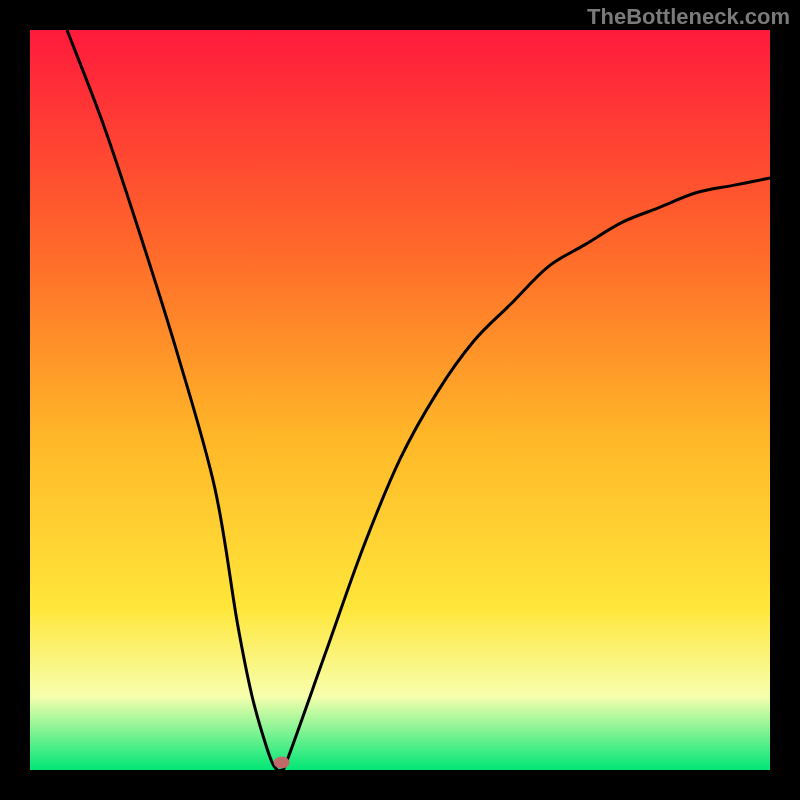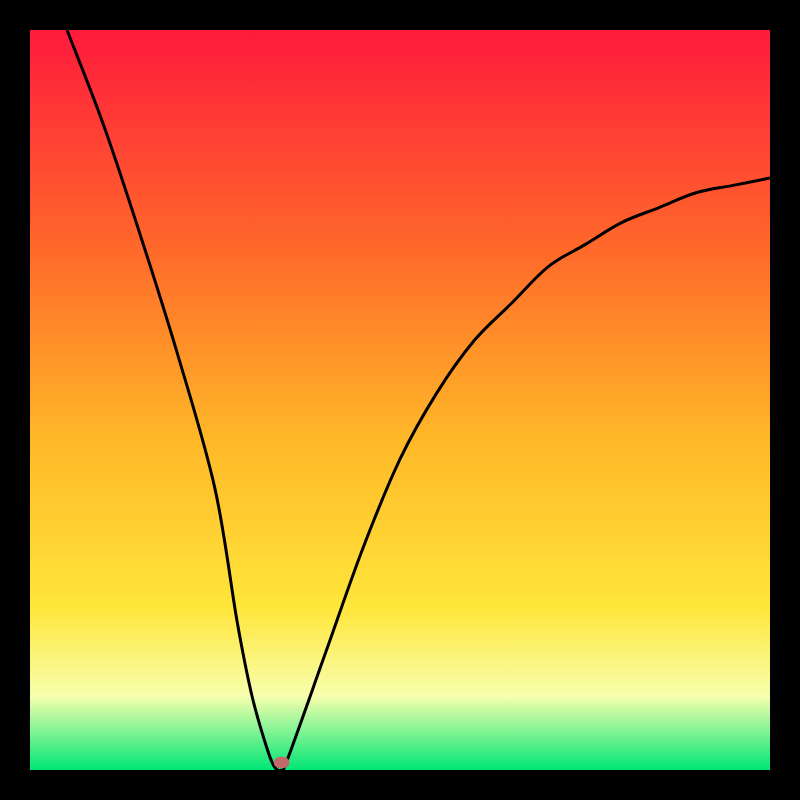--- a/index.html
+++ b/index.html
@@ -38,20 +38,21 @@
     display: block;
     width: 740px;
     height: 740px;
   }
 </style>
 </head>
 <body>
 
 <div class="frame">
 
+  <div class="watermark">TheBottleneck.com</div>
 
   <div class="plot-wrap">
     <svg class="plot-svg" viewBox="0 0 740 740">
       <defs>
         <linearGradient id="bgGrad" x1="0" y1="0" x2="0" y2="1">
           <stop id="gs0" offset="0%" stop-color="#ff1a3c"></stop>
           <stop id="gs1" offset="30%" stop-color="#ff6a2a"></stop>
           <stop id="gs2" offset="55%" stop-color="#ffb728"></stop>
           <stop id="gs3" offset="78%" stop-color="#ffe63a"></stop>
           <stop id="gs4" offset="90%" stop-color="#f7ffad"></stop>

